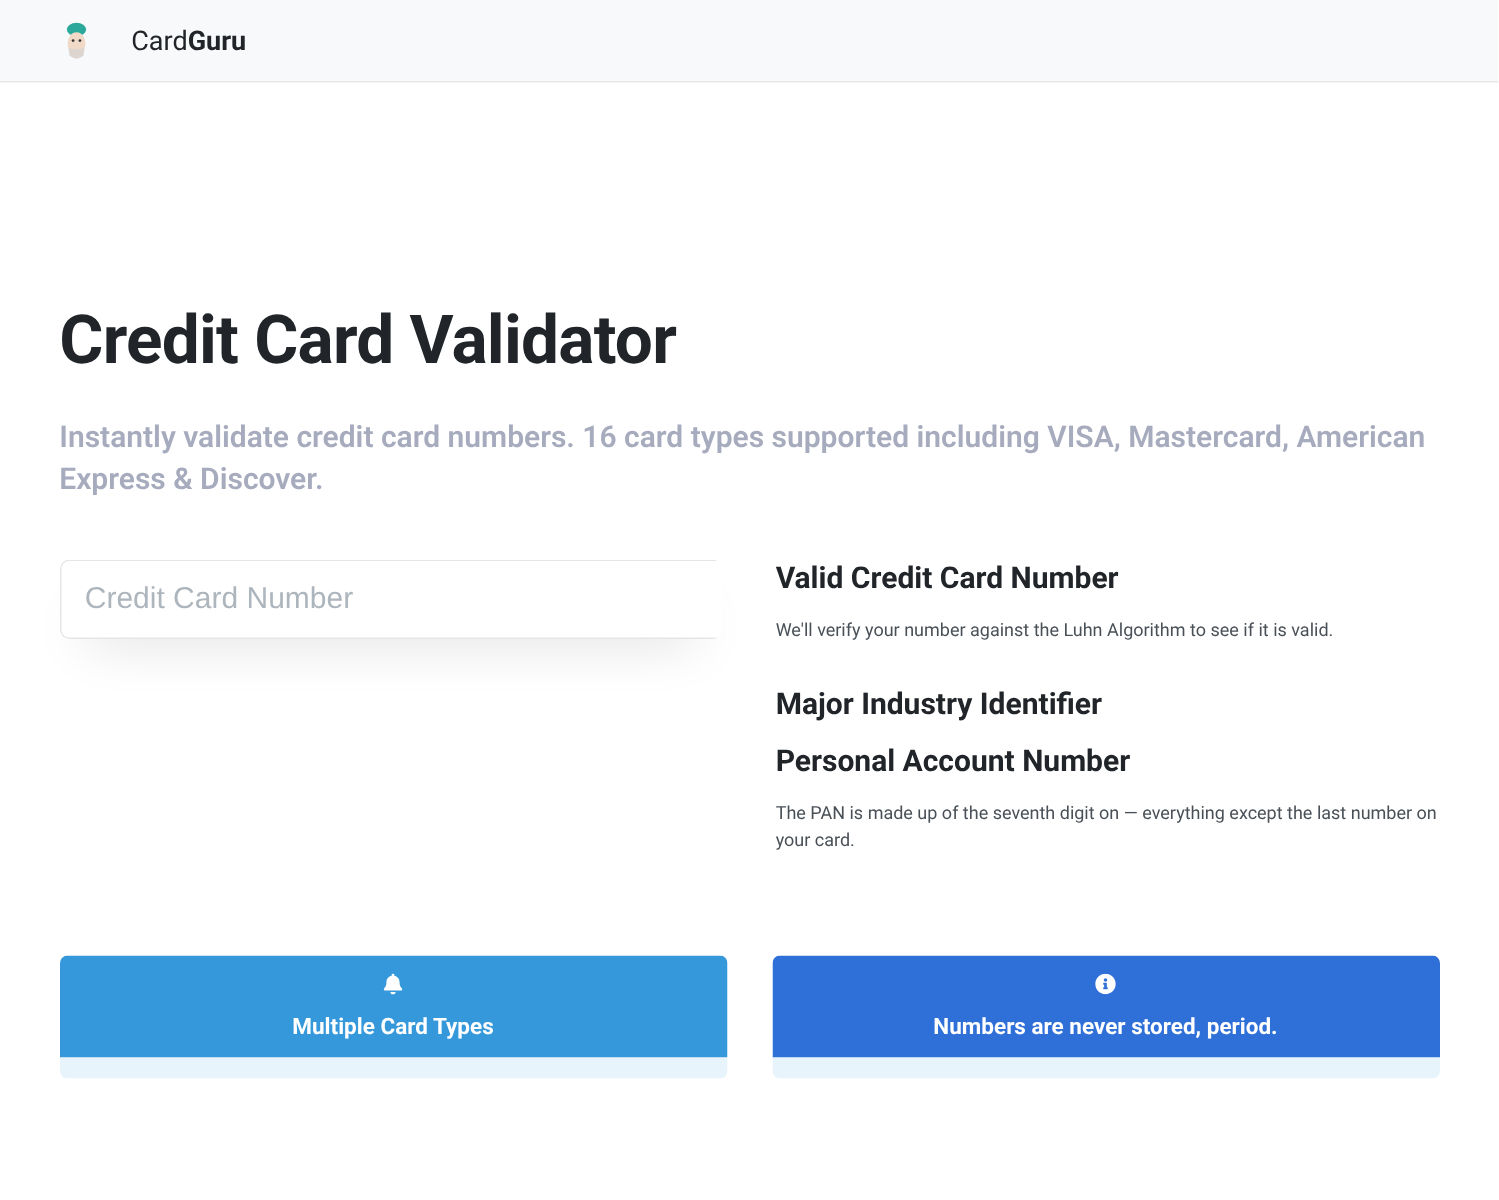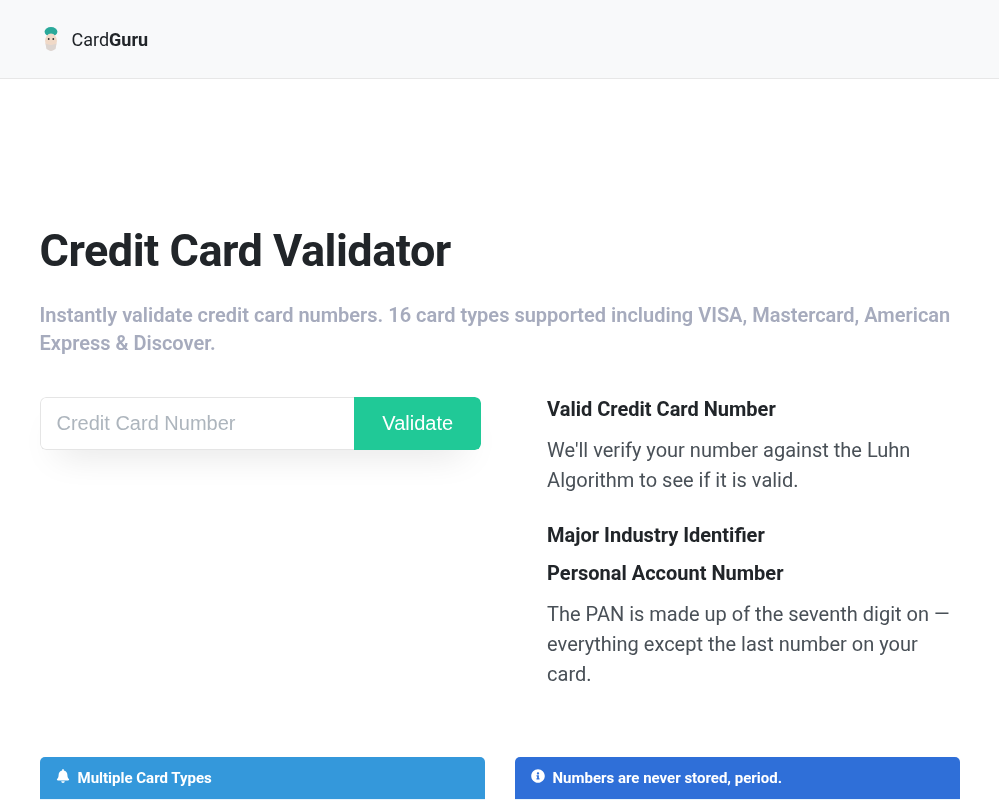--- a/index.html
+++ b/index.html
@@ -12,24 +12,25 @@
       background: #fff;
       color: #212529;
     }
     .navbar {
       background: #f8f9fa;
       padding: 12px 0;
       border-bottom: 1px solid #e7e7e7;
     }
     .navbar-inner {
       max-width: 960px;
-      margin: 16px auto;
+      margin: 4px auto;
       padding: 0 20px;
       display: flex;
       align-items: center;
+      gap: 16px;
     }
     .logo-icon {
       width: 22px;
       height: 22px;
       margin-right: 10px;
       display: inline-flex;
       align-items: center;
       justify-content: center;
     }
     .brand-text {
@@ -58,21 +59,20 @@
     }
     .lead {
       font-size: 20px;
       font-weight: 600;
       color: #a6abbd;
       line-height: 1.4;
       margin-bottom: 40px;
     }
     .main-row {
       display: flex;
-      gap: 30px;
     }
     .left-col {
       flex: 0 0 48%;
       width: 48%;
     }
     .right-col {
       flex: 1;
       margin-left: 36px;
     }
     .input-group {
@@ -104,21 +104,21 @@
       cursor: pointer;
       border-radius: 0 6px 6px 0;
     }
     .info-heading {
       font-size: 20px;
       font-weight: 700;
       color: #212529;
       margin-bottom: 14px;
     }
     .info-text {
-      font-size: 20px;
+      font-size: 12px;
       color: #495057;
       line-height: 1.5;
       margin-bottom: 28px;
     }
     .cards-row {
       display: flex;
       gap: 30px;
       margin-top: 40px;
     }
     .info-card {
@@ -130,23 +130,25 @@
       padding: 12px 16px;
       color: #fff;
       font-weight: 700;
       font-size: 15px;
       display: flex;
       align-items: center;
       gap: 8px;
     }
     .card-header.blue-light {
       background: #3498db;
+      flex-direction: column;
     }
     .card-header.blue-dark {
       background: #2f6fd8;
+      flex-direction: column;
     }
     .card-body {
       background: #e8f4fc;
       min-height: 14px;
     }
     .icon-svg {
       width: 14px;
       height: 14px;
       fill: #fff;
     }
@@ -178,21 +180,20 @@
 
 <div class="container">
   <div class="hero">
     <h1 class="page-title">Credit Card Validator</h1>
     <p class="lead">Instantly validate credit card numbers. 16 card types supported including VISA, Mastercard, American Express &amp; Discover.</p>
 
     <div class="main-row">
       <div class="left-col">
         <div class="input-group">
           <input type="text" class="card-input" placeholder="Credit Card Number" style="">
-          <button class="validate-btn">Validate</button>
         </div>
       </div>
       <div class="right-col">
         <h3 class="info-heading">Valid Credit Card Number</h3>
         <p class="info-text">We'll verify your number against the Luhn Algorithm to see if it is valid.</p>
 
         <h3 class="info-heading">Major Industry Identifier</h3>
 
         <h3 class="info-heading">Personal Account Number</h3>
         <p class="info-text">The PAN is made up of the seventh digit on — everything except the last number on your card.</p>

